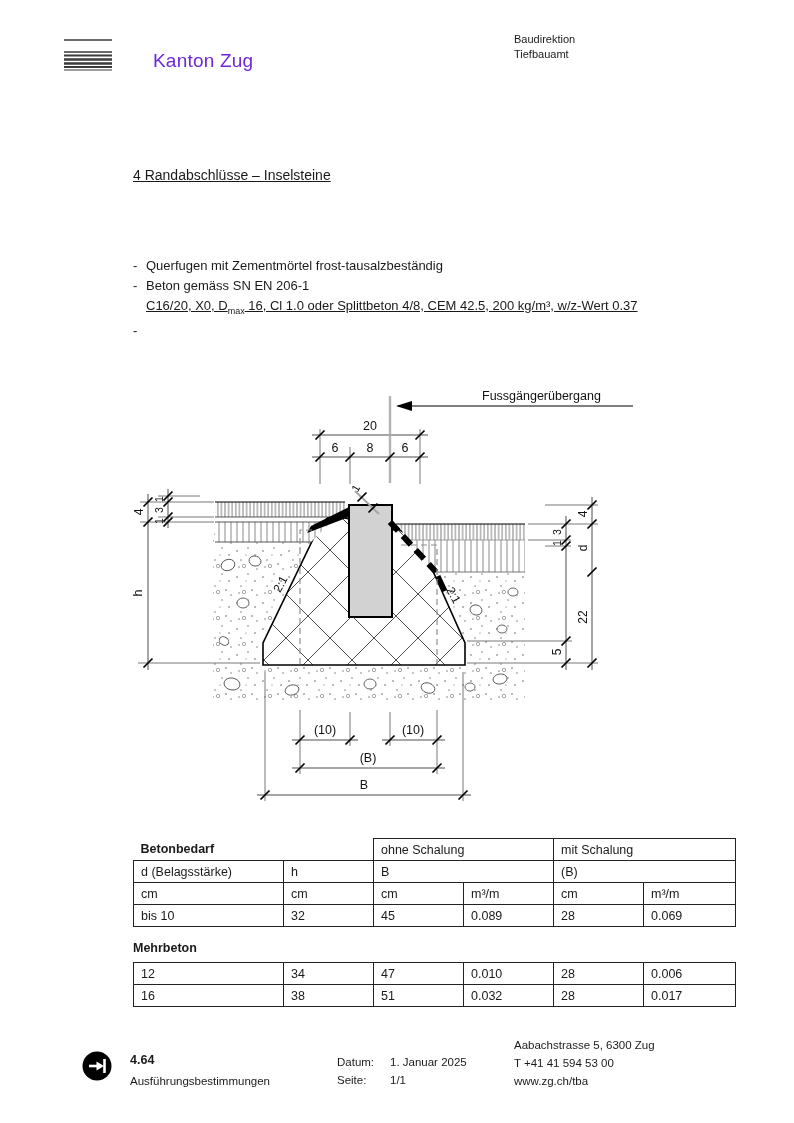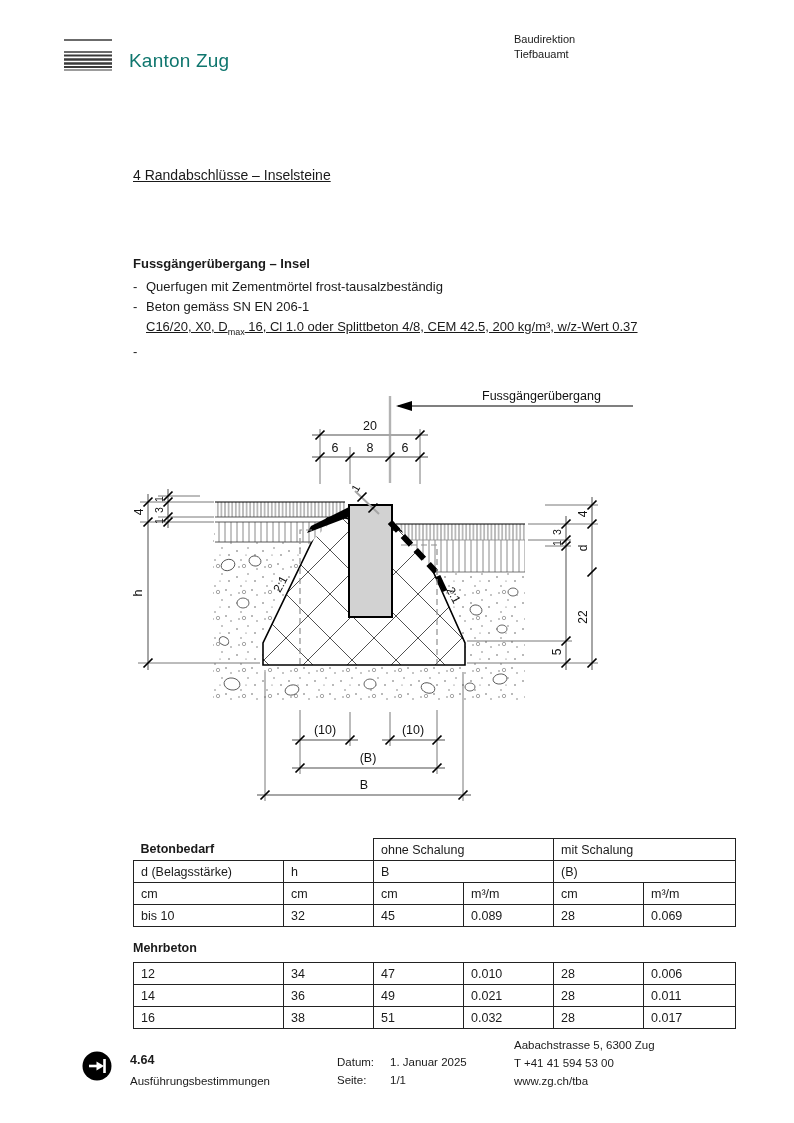--- a/index.html
+++ b/index.html
@@ -1,19 +1,19 @@
 <!DOCTYPE html>
 <html><head>
 <meta charset="utf-8">
 <style>
   html,body{margin:0;padding:0;background:#e8e8e8;}
   .page{position:relative;width:794px;height:1123px;background:#ffffff;margin:0 auto;
         font-family:"Liberation Sans","DejaVu Sans",sans-serif;color:#1a1a1a;overflow:hidden;}
   .abs{position:absolute;}
-  .brand-text{font-size:19px;letter-spacing:.2px;color:#0f766e;}
+  .brand-text{font-size:19px;letter-spacing:.2px;color:#6d28d9;margin-left:24px;}
   .dept{font-size:11px;line-height:15px;}
   .breadcrumb{font-size:14px;text-decoration:underline;}
   .doc-title{font-size:16px;font-weight:bold;}
   .doc-title .num{display:inline-block;width:44px;}
   .specs{font-size:13px;width:640px;}
   .specs .head{font-weight:bold;margin-bottom:6px;}
   .specs .row{display:flex;line-height:20px;}
   .specs .dash{width:13px;flex:0 0 13px;}
   .specs .cont{padding-left:13px;line-height:20px;text-decoration:underline;}
   sub{font-size:9px;}
@@ -44,21 +44,20 @@
   </svg>
   <div class="abs brand-text" style="left:129px;top:50px;">Kanton Zug</div>
   <div class="abs dept" style="left:514px;top:32px;">
     <div>Baudirektion</div>
     <div>Tiefbauamt</div>
   </div>
 
   <div class="abs breadcrumb" style="left:133px;top:167px;">4 Randabschlüsse – Inselsteine</div>
 
   <div class="abs specs" style="left:133px;top:256px;">
-    <div class="head">Fussgängerübergang – Insel</div>
     <div class="row">
       <span class="dash">-</span>
       <span>Querfugen mit Zementmörtel frost-tausalzbeständig</span>
     </div>
     <div class="row">
       <span class="dash">-</span>
       <span>Beton gemäss SN EN 206-1</span>
     </div>
     <div class="cont"><span>C16/20, X0, D</span><sub>max</sub><span> 16, Cl 1.0 oder Splittbeton 4/8, CEM 42.5, 200 kg/m³, w/z-Wert 0.37</span></div>
     <div class="row">
@@ -303,28 +302,20 @@
     <tbody>
         <tr>
       <td>12</td>
       <td>34</td>
       <td>47</td>
       <td>0.010</td>
       <td>28</td>
       <td>0.006</td>
     </tr>
     <tr>
-      <td>14</td>
-      <td>36</td>
-      <td>49</td>
-      <td>0.021</td>
-      <td>28</td>
-      <td>0.011</td>
-    </tr>
-    <tr>
       <td>16</td>
       <td>38</td>
       <td>51</td>
       <td>0.032</td>
       <td>28</td>
       <td>0.017</td>
     </tr>
   </tbody>
     </table>
 

